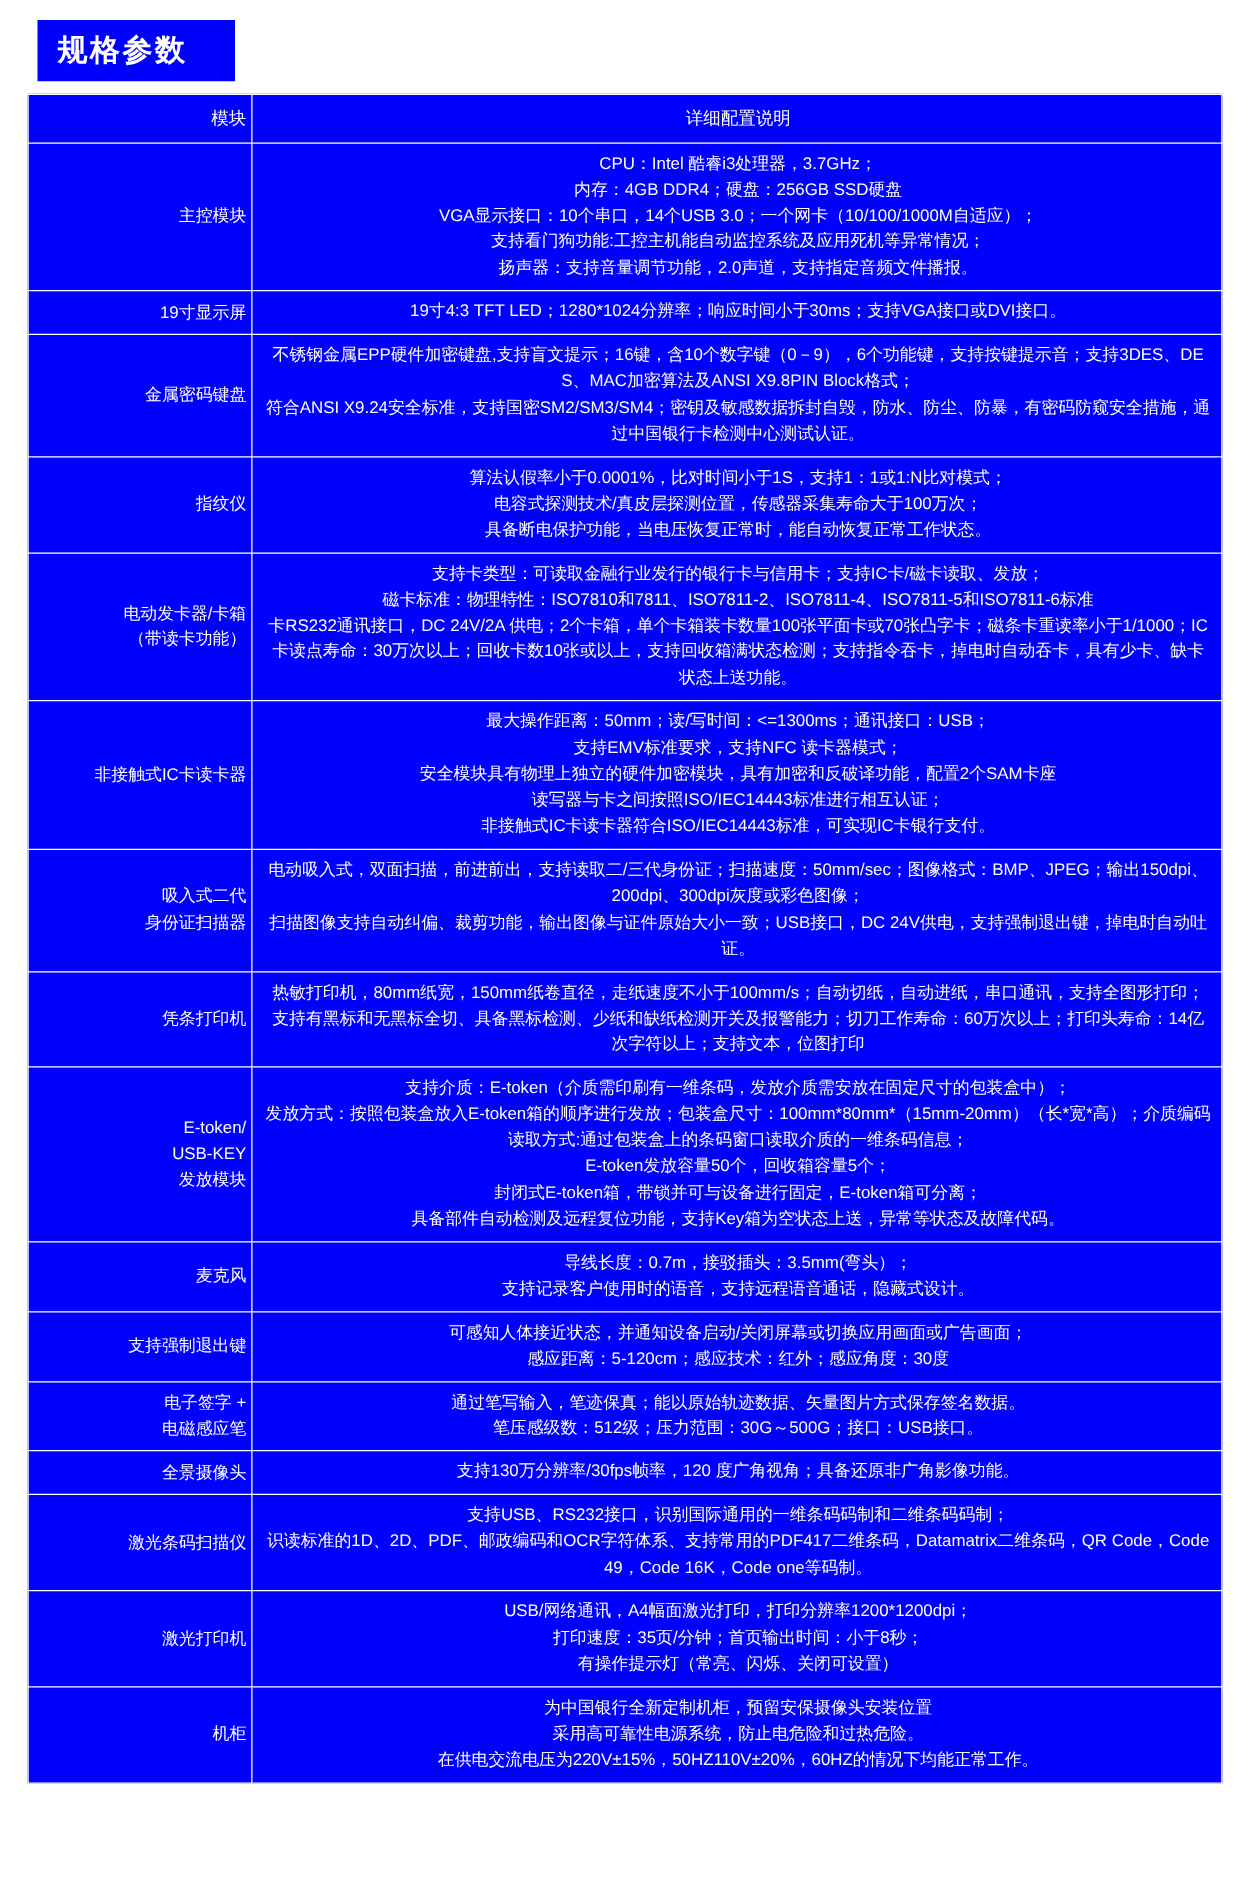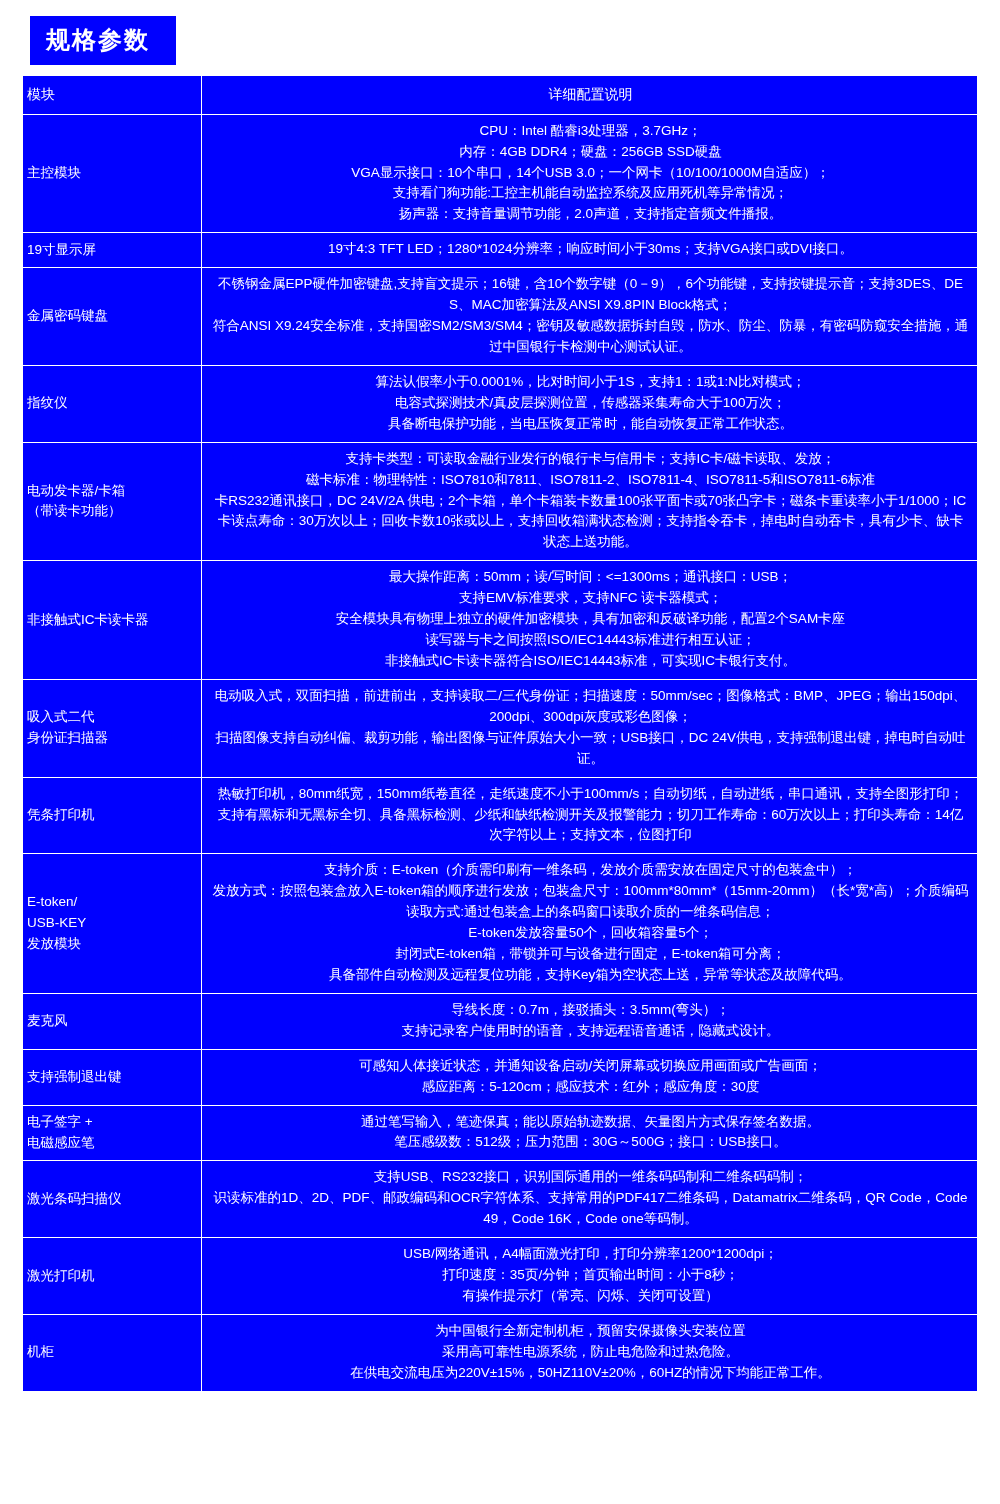--- a/index.html
+++ b/index.html
@@ -21,39 +21,39 @@
     padding: 10px 22px 10px 22px;
     background: #ffffff;
   }
   .title-bar {
     display: inline-block;
     background: #0000ff;
     color: #ffffff;
     font-size: 24px;
     font-weight: bold;
     letter-spacing: 2px;
-    padding: 8px 26px 9px 16px;
+    padding: 8px 38px 9px 16px;
     margin: 6px 0 10px 8px;
   }
   table.spec {
     width: 956px;
     border-collapse: collapse;
     table-layout: fixed;
     background: #0000ff;
   }
   table.spec td {
     border: 1px solid #ffffff;
     vertical-align: middle;
     color: #ffffff;
     font-size: 13.5px;
     line-height: 1.55;
   }
   td.mod {
     width: 170px;
-    text-align: left;
+    text-align: right;
     padding: 6px 4px;
     font-size: 14px;
     white-space: pre-line;
   }
   td.det {
     padding: 6px 8px 7px 10px;
     text-align: center;
     white-space: pre-line;
     word-break: break-all;
   }
@@ -149,20 +149,24 @@
         <td class="det">可感知人体接近状态，并通知设备启动/关闭屏幕或切换应用画面或广告画面；
 感应距离：5-120cm；感应技术：红外；感应角度：30度</td>
       </tr>
       <tr>
         <td class="mod">电子签字 +
 电磁感应笔</td>
         <td class="det">通过笔写输入，笔迹保真；能以原始轨迹数据、矢量图片方式保存签名数据。
 笔压感级数：512级；压力范围：30G～500G；接口：USB接口。</td>
       </tr>
       <tr>
+        <td class="mod">全景摄像头</td>
+        <td class="det">支持130万分辨率/30fps帧率，120 度广角视角；具备还原非广角影像功能。</td>
+      </tr>
+      <tr>
         <td class="mod">激光条码扫描仪</td>
         <td class="det">支持USB、RS232接口，识别国际通用的一维条码码制和二维条码码制；
 识读标准的1D、2D、PDF、邮政编码和OCR字符体系、支持常用的PDF417二维条码，Datamatrix二维条码，QR Code，Code 49，Code 16K，Code one等码制。</td>
       </tr>
       <tr>
         <td class="mod">激光打印机</td>
         <td class="det">USB/网络通讯，A4幅面激光打印，打印分辨率1200*1200dpi；
 打印速度：35页/分钟；首页输出时间：小于8秒；
 有操作提示灯（常亮、闪烁、关闭可设置）</td>
       </tr>

